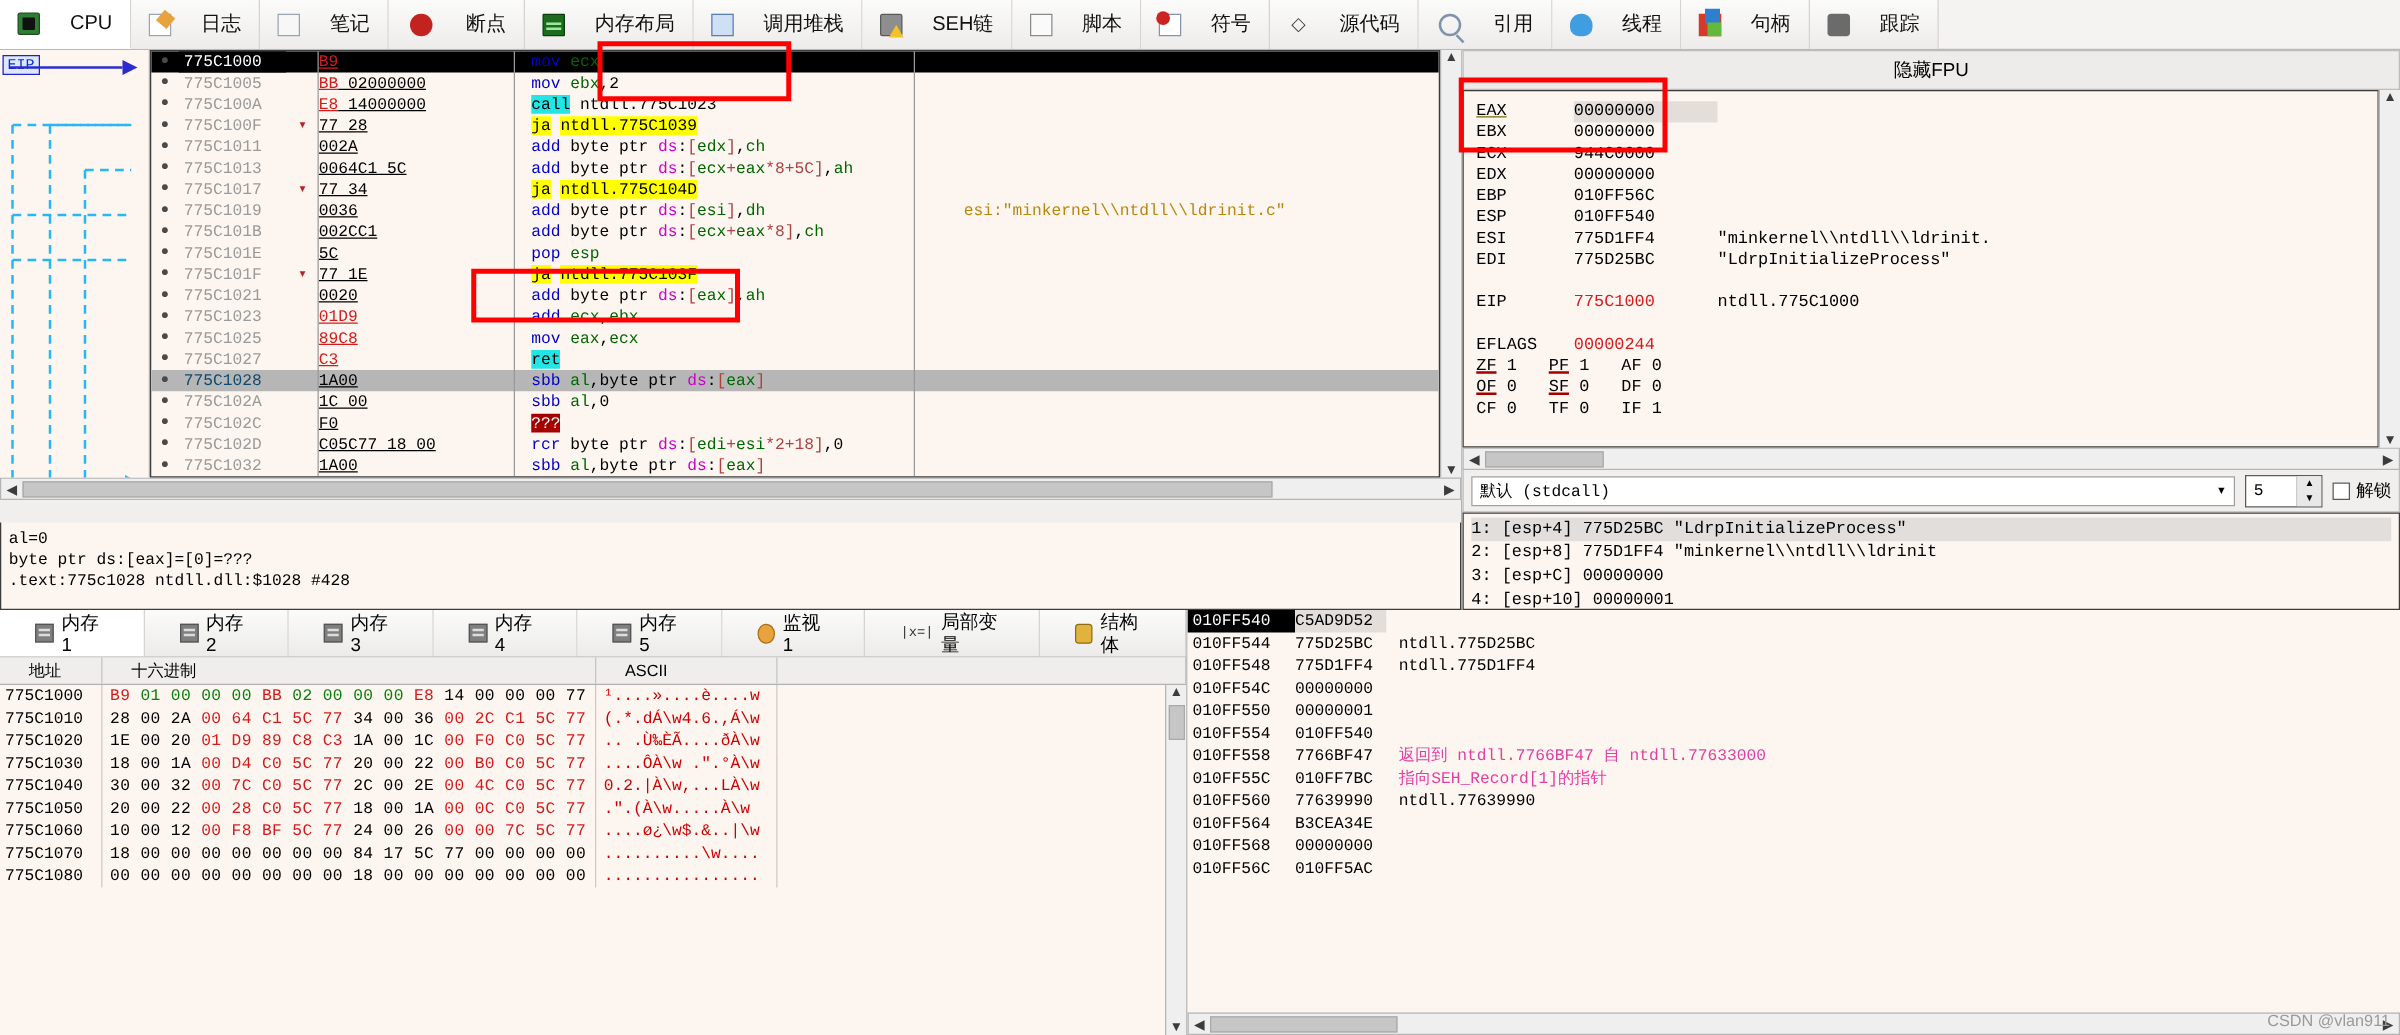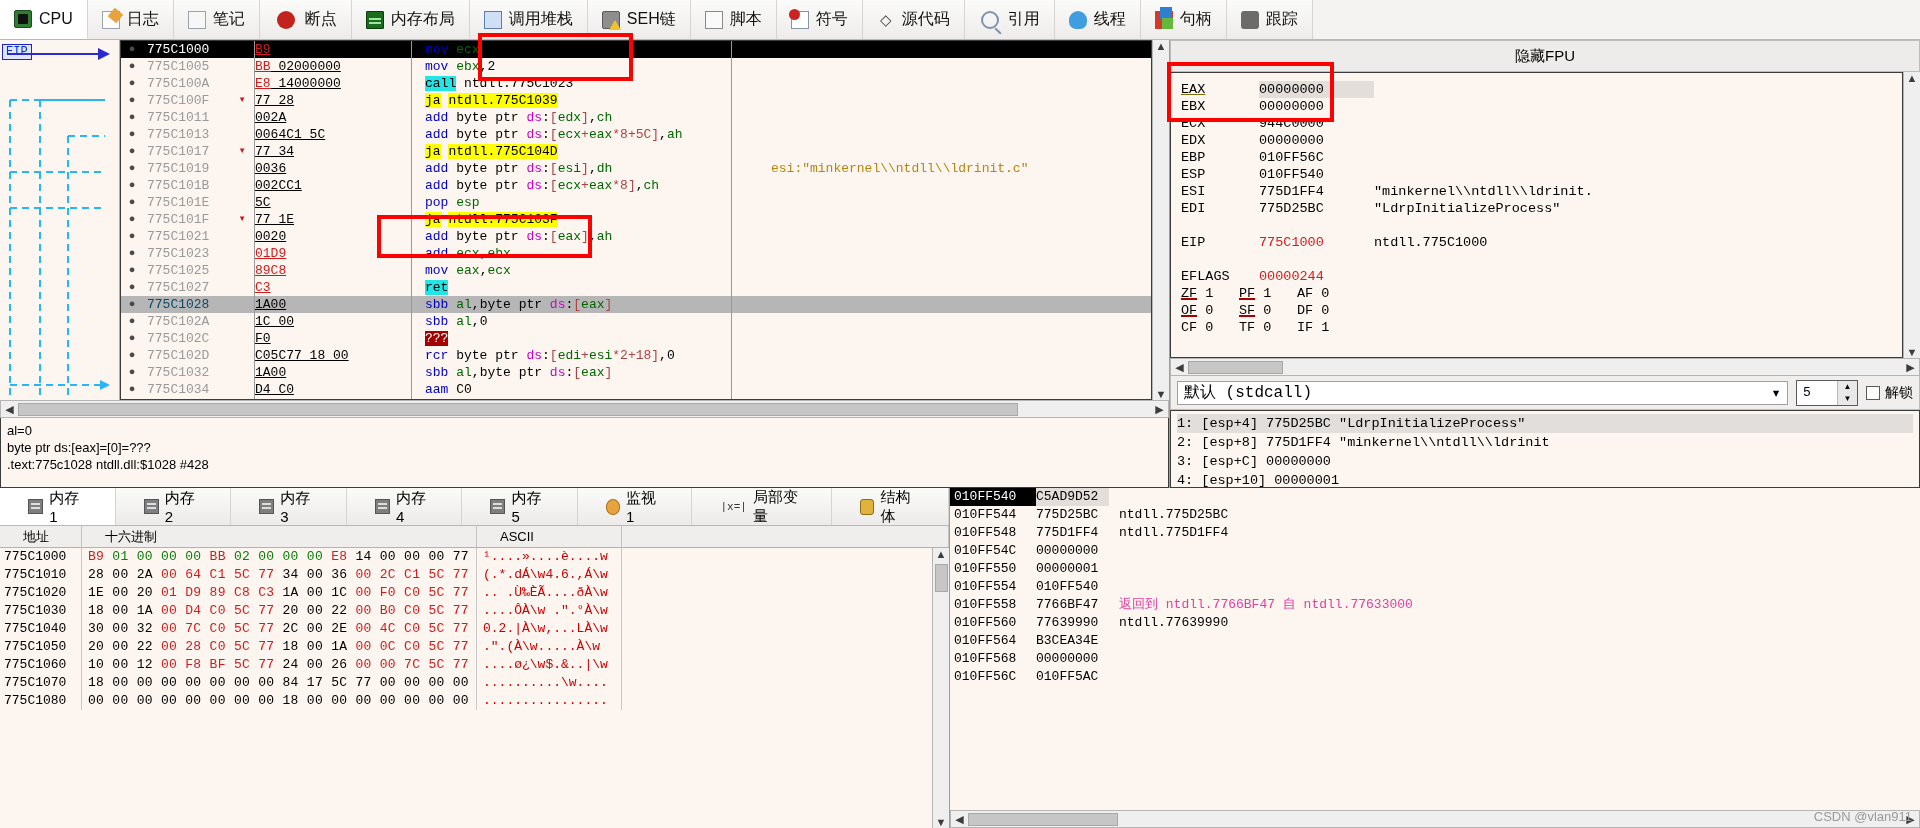--- a/index.html
+++ b/index.html
@@ -7,21 +7,21 @@
   body {
     width:1920px; height:828px; overflow:hidden;
     background:#f0efee;
     font-family:"Liberation Sans", sans-serif;
     font-size:13px; color:#000;
   }
   .app { position:relative; width:1920px; height:828px; }
 
   
   .tabbar { display:flex; height:40px; background:#f4f3f2; border-bottom:1px solid #b9b9b9; align-items:stretch; }
-  .tab { display:flex; align-items:center; gap:7px; padding:0 14px; border-right:1px solid #d6d4d2;
+  .tab { display:flex; align-items:center; gap:24px; padding:0 14px; border-right:1px solid #d6d4d2;
          font-size:16px; color:#111; cursor:default; background:linear-gradient(#fbfbfa,#eeecea); }
   .tab.active { background:#fff; border-bottom:1px solid #fff; }
   .tab .ic { width:18px; height:18px; display:inline-block; position:relative; flex:0 0 auto; }
   .ic-cpu { background:#2f7d32; border:1px solid #1d4d20; border-radius:2px; }
   .ic-cpu:after{content:"";position:absolute;left:3px;top:3px;right:3px;bottom:3px;background:#111;border-radius:1px;}
   .ic-log { background:#fff; border:1px solid #9aa4b0; }
   .ic-log:after{content:"";position:absolute;left:7px;top:-2px;width:11px;height:11px;background:#e8a33d;transform:rotate(40deg);}
   .ic-note { background:#f7f7f7; border:1px solid #9aa4b0; }
   .ic-bp { width:11px;height:11px;border-radius:50%;background:#c2231f; margin:0 3px; }
   .ic-mem { background:#1d6b1d; border:1px solid #0c3d0c; border-radius:1px; }
@@ -74,21 +74,21 @@
   .mn-reg { color:#006600; }
   .mn-ds  { color:#cc00cc;margin-top:20px; }
   .mn-mem { color:#aa4444; }
   .hl-cyan{ background:#23e5e5; color:#000; }
   .hl-yell{ background:#ffff00; color:#000; }
   .hl-dark{ background:#a40000; color:#ffffff; }
   .dis-divider { position:absolute; top:0; bottom:0; width:1px; background:#9a9a9a; }
 
   
   .infopane { height:70px; background:#fdf6f0; border:1px solid #3c3c3c; border-top:none;
-              font-family:Liberation Sans, sans-serif; font-size:13px; padding:4px 6px; line-height:17px; }
+              font-family:Liberation Mono, monospace; font-size:13px; padding:4px 6px; line-height:17px;margin-top:18px; }
 
   
   .hsb { height:18px; background:#efefef; border:1px solid #b5b5b5; display:flex; align-items:center; }
   .hsb .arr { width:17px; text-align:center; color:#3c3c3c; font-size:11px; }
   .hsb .thumb { height:13px; background:#c6c6c6; border:1px solid #a8a8a8; }
   .vsb { width:17px; background:#efefef; border-left:1px solid #b5b5b5; display:flex; flex-direction:column;
          align-items:center; justify-content:space-between; }
   .vsb .arr { font-size:11px; color:#3c3c3c; }
   .vsb .thumb { width:13px; height:28px; background:#c6c6c6; border:1px solid #a8a8a8; }
 
@@ -107,21 +107,21 @@
   .reg.eip .v { color:#d81b1b; }
   .flagline { display:flex; }
   .flagline span { display:inline-block; }
   .fl { width:58px; }
   .fl u { text-decoration:underline; text-decoration-color:#a40000; text-decoration-thickness:2px; }
   .red { color:#d81b1b; }
 
   .convbar { height:34px; display:flex; align-items:center; gap:8px; padding:0 6px; background:#f0efee;
              border:1px solid #bdbdbd; border-top:none; }
   .combo { flex:1; height:24px; background:#fff; border:1px solid #a0a0a0; display:flex; align-items:center;
-           justify-content:space-between; padding:0 6px; font-family:"Liberation Mono", monospace; font-size:16px; }
+           justify-content:space-between; padding:0 6px; font-family:"Liberation Mono", monospace; font-size:13px; }
   .spin { width:62px; height:26px; background:#fff; border:1px solid #5a5a5a; display:flex; align-items:center; }
   .spin .val { flex:1; padding-left:6px; font-family:"Liberation Mono", monospace; font-size:13px; }
   .spin .btns { width:20px; height:100%; display:flex; flex-direction:column; border-left:1px solid #bbb; }
   .spin .btns div { flex:1; display:flex; align-items:center; justify-content:center; font-size:8px; background:#e8e8e8; }
   .chk { display:flex; align-items:center; gap:5px; font-size:14px; }
   .chkbox { width:14px; height:14px; border:1px solid #5a5a5a; background:#fff; }
 
   .argpane { flex:0 0 auto; height:78px; background:#fdf6f0; border:1px solid #3c3c3c;
              font-family:Liberation Mono, monospace; font-size:13.5px; line-height:19px; padding:3px 6px; overflow:hidden; }
   .argpane .sel { background:#e2dedb; }
@@ -732,20 +732,25 @@
             <span class="a">010FF554</span>
             <span class="v">010FF540</span>
             <span class="c "></span>
           </div>
           <div class="sr">
             <span class="a">010FF558</span>
             <span class="v">7766BF47</span>
             <span class="c cmt-pink">返回到 ntdll.7766BF47 自 ntdll.77633000</span>
           </div>
           <div class="sr">
+            <span class="a">010FF55C</span>
+            <span class="v">010FF7BC</span>
+            <span class="c cmt-pink">指向SEH_Record[1]的指针</span>
+          </div>
+          <div class="sr">
             <span class="a">010FF560</span>
             <span class="v">77639990</span>
             <span class="c ">ntdll.77639990</span>
           </div>
           <div class="sr">
             <span class="a">010FF564</span>
             <span class="v">B3CEA34E</span>
             <span class="c "></span>
           </div>
           <div class="sr">

